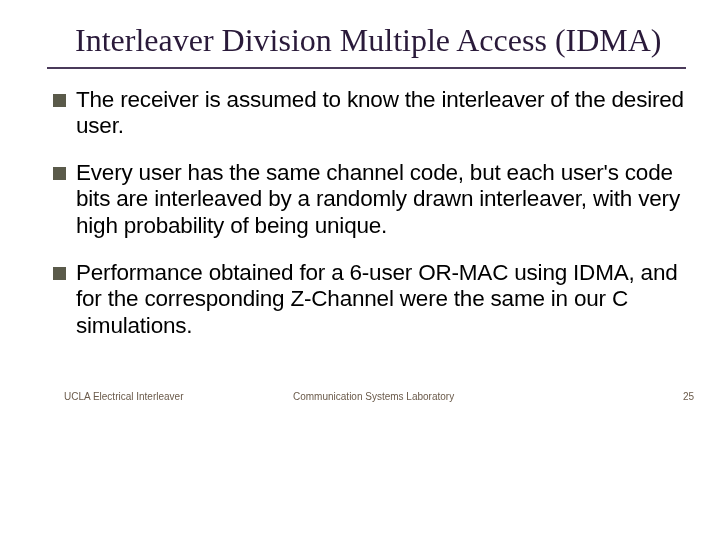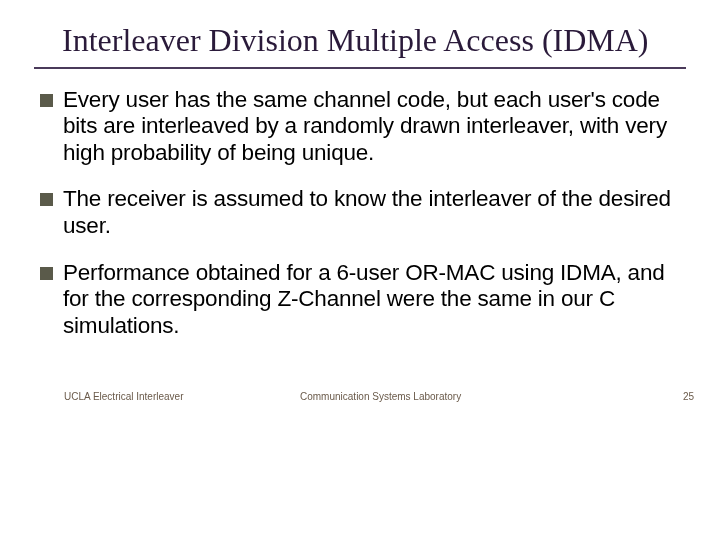--- a/index.html
+++ b/index.html
@@ -6,21 +6,21 @@
   html, body { width: 720px; height: 540px; overflow: hidden; }
   body {
     background: #ffffff;
     font-family: Arial, Helvetica, sans-serif;
     position: relative;
   }
   .slide {
     width: 720px;
     height: 416px;
     position: relative;
-    padding: 22px 34px 0 34px;
+    padding: 22px 34px 0 47px;
   }
   .title {
     font-family: "Times New Roman", Times, serif;
     font-size: 32px;
     color: #2a1a3a;
     line-height: 1.15;
     padding-left: 28px;
     padding-bottom: 8px;
     border-bottom: 2px solid #4a3a5a;
     margin-bottom: 18px;
@@ -57,41 +57,41 @@
     font-size: 10px;
     color: #6a5a4a;
     font-family: Arial, sans-serif;
   }
   .footer-left {
     position: absolute;
     left: 64px;
   }
   .footer-center {
     position: absolute;
-    left: 300px;
+    left: 293px;
   }
   .footer-right {
     position: absolute;
     right: 26px;
   }
 </style>
 </head>
 <body>
 
 <div class="slide">
   <div class="title">Interleaver Division Multiple Access (IDMA)</div>
 
   <div class="bullets">
     <div class="bullet-item">
       <div class="square"></div>
-      <div class="bullet-text">Every user has the same channel code, but each user's code bits are interleaved by a randomly drawn interleaver, with very high probability of being unique.</div>
+      <div class="bullet-text">The receiver is assumed to know the interleaver of the desired user.</div>
     </div>
     <div class="bullet-item">
       <div class="square"></div>
-      <div class="bullet-text">The receiver is assumed to know the interleaver of the desired user.</div>
+      <div class="bullet-text">Every user has the same channel code, but each user's code bits are interleaved by a randomly drawn interleaver, with very high probability of being unique.</div>
     </div>
     <div class="bullet-item">
       <div class="square"></div>
       <div class="bullet-text">Performance obtained for a 6-user OR-MAC using IDMA, and for the corresponding Z-Channel were the same in our C simulations.</div>
     </div>
   </div>
 
   <div class="footer">
     <div class="footer-left">UCLA Electrical Interleaver</div>
     <div class="footer-center">Communication Systems Laboratory</div>

